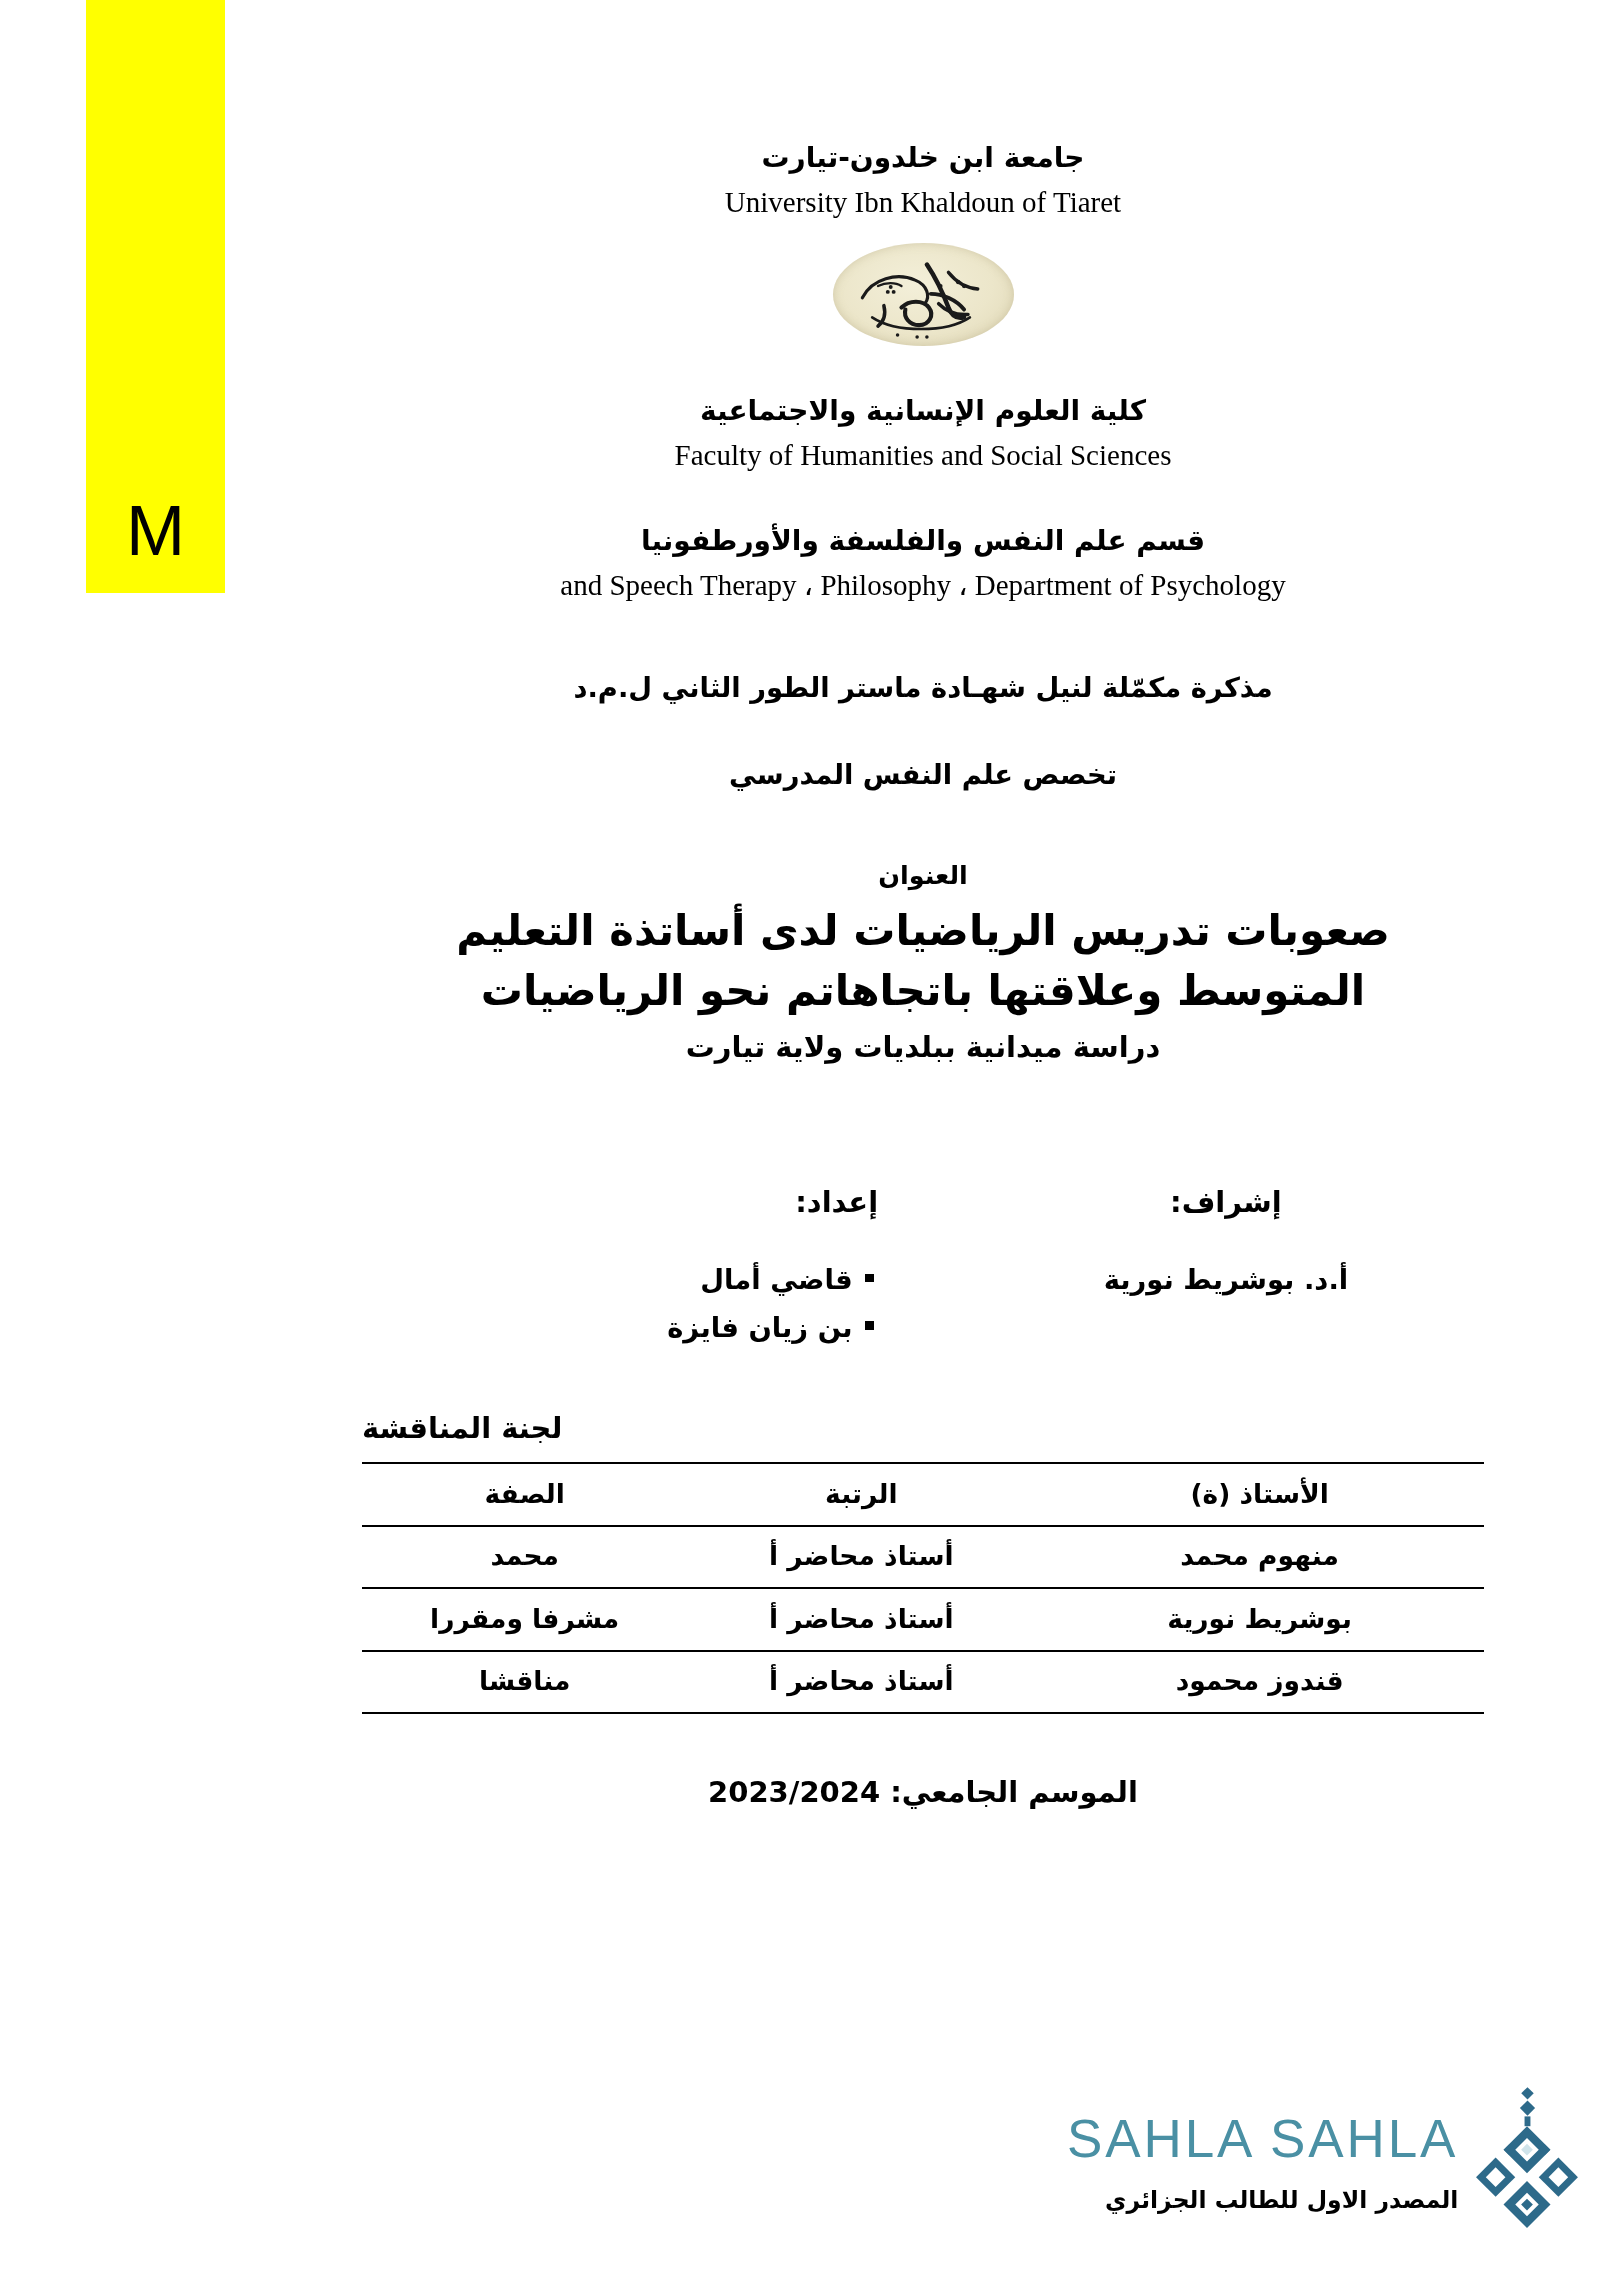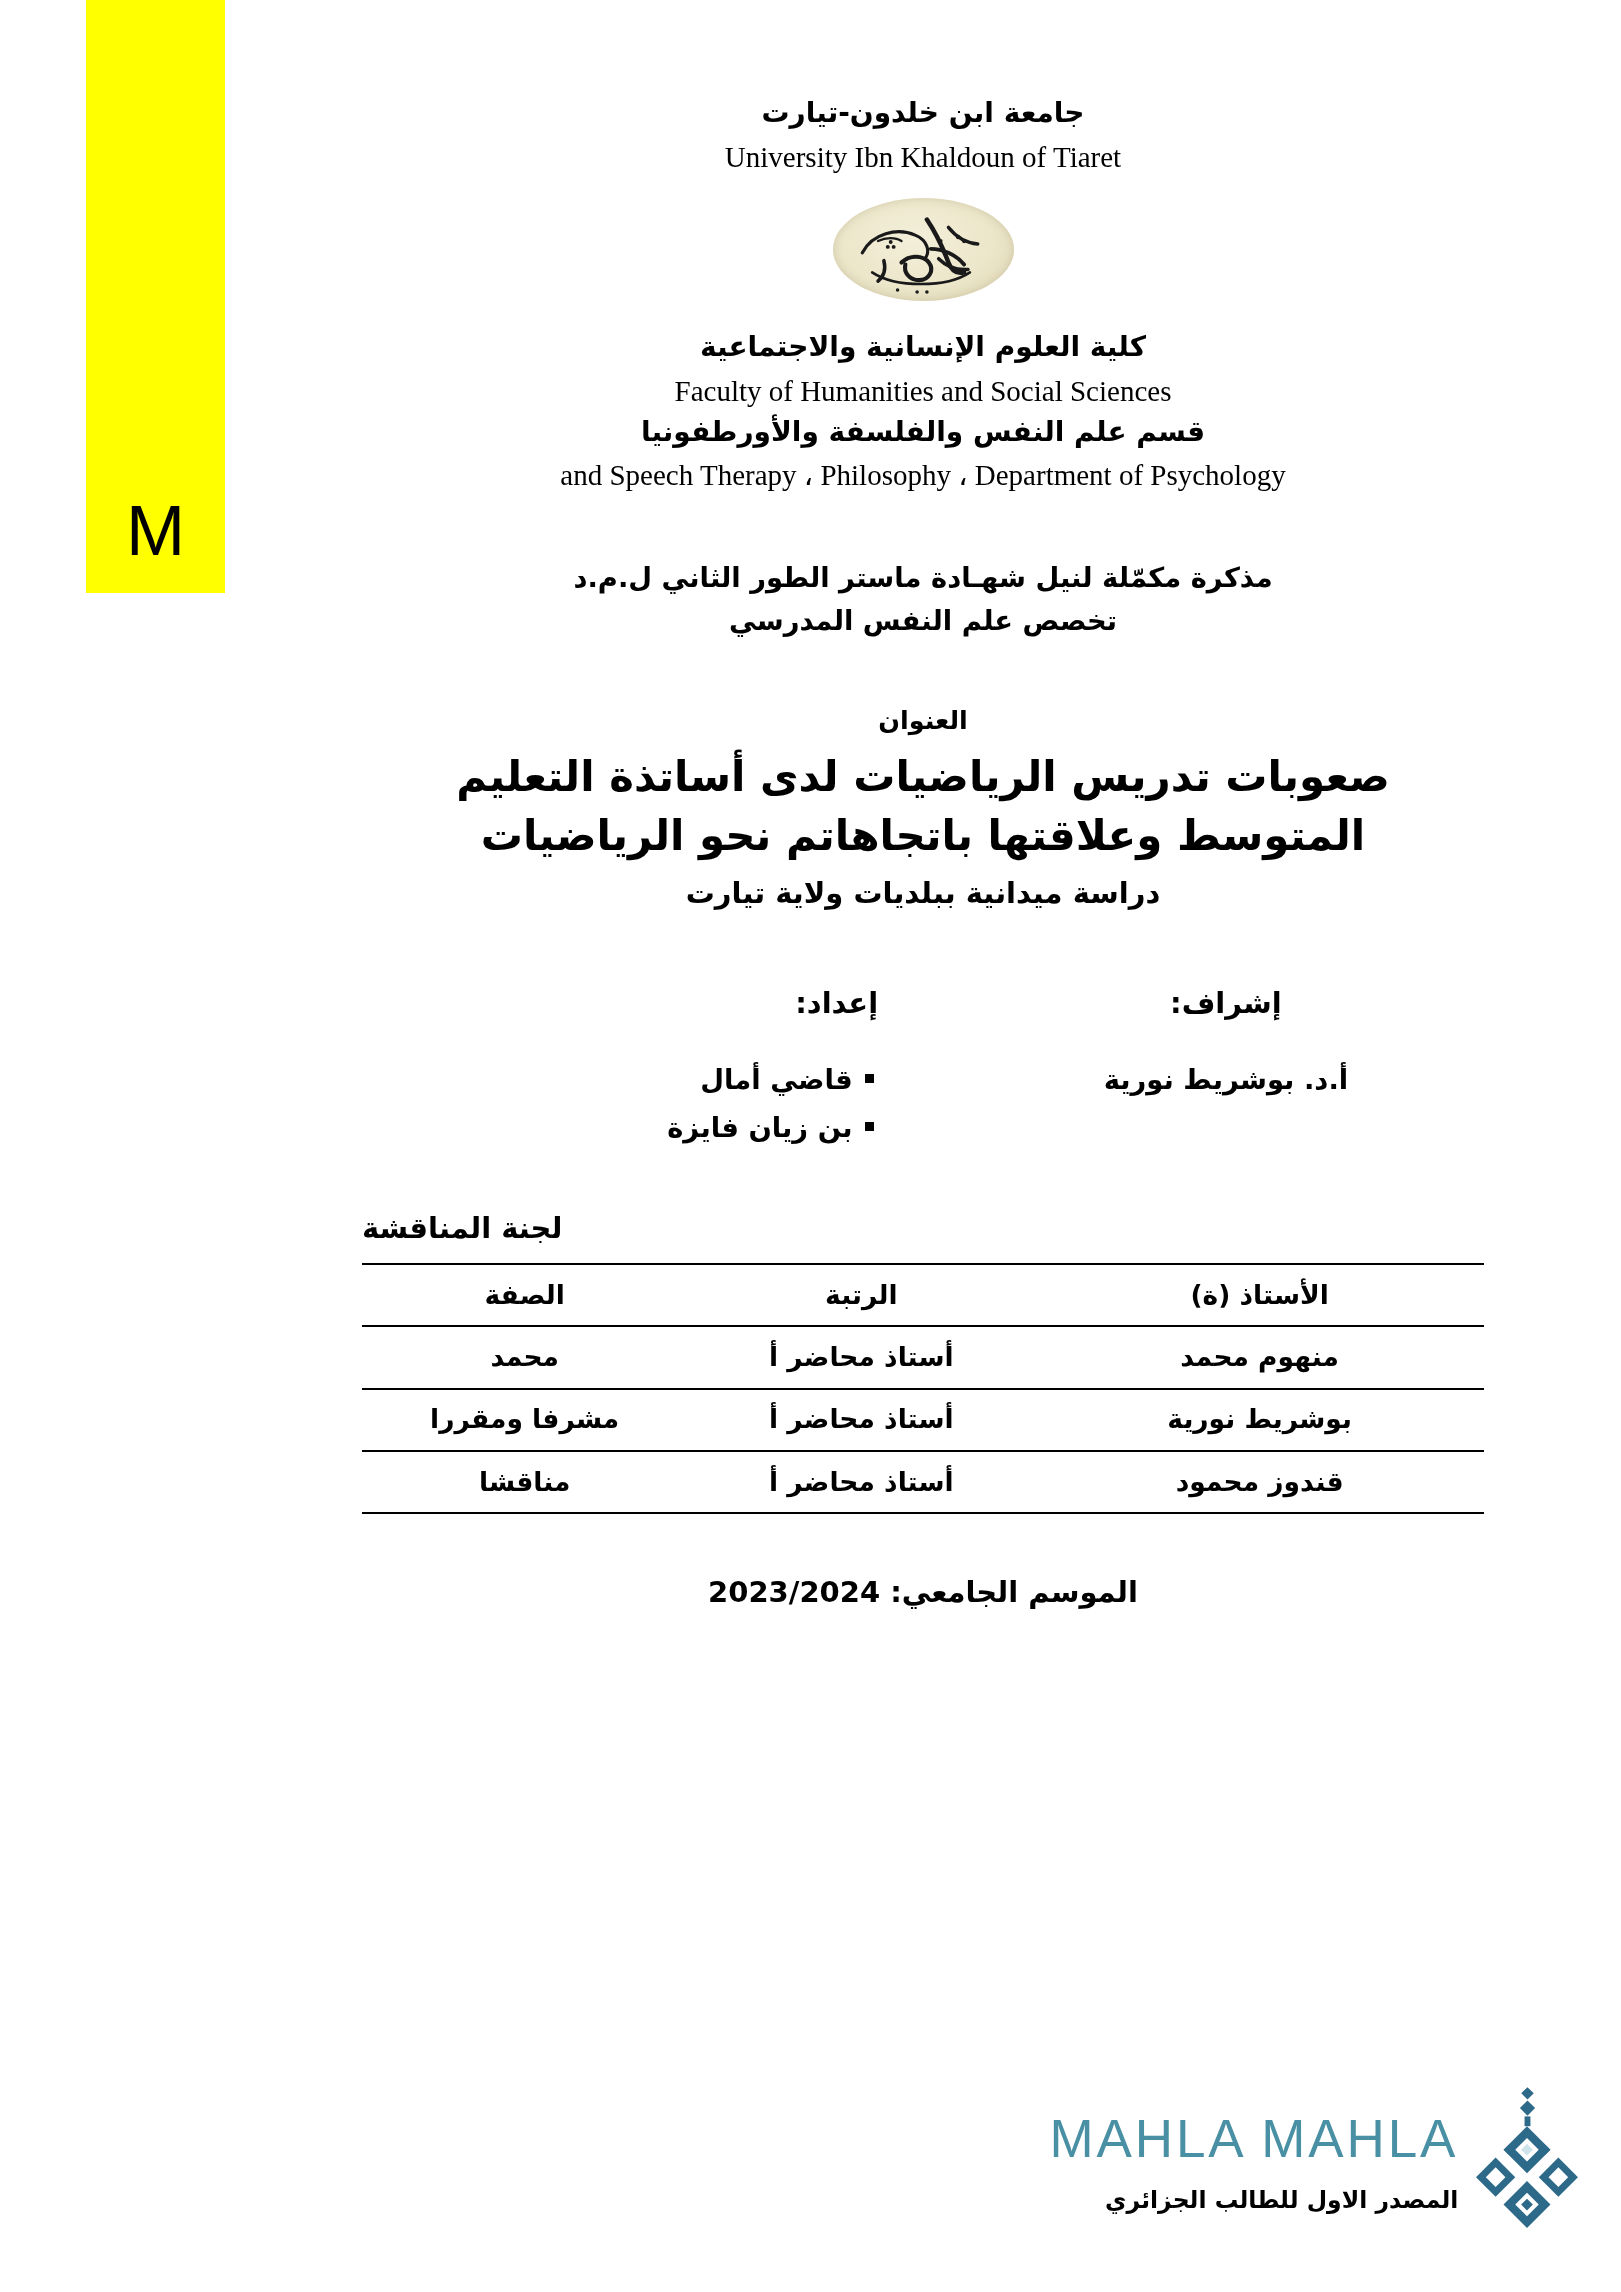--- a/index.html
+++ b/index.html
@@ -48,20 +48,21 @@
     height: 2293px;
     box-sizing: border-box;
     padding: 0 137px;
   }
 
   .ctr { text-align: center; }
 
   .ar {
     font-family: "DejaVu Sans", "Liberation Sans", sans-serif;
     direction: rtl;
+    margin-top: 45px;
   }
   .lat {
     font-family: "Liberation Serif", "DejaVu Serif", serif;
     direction: ltr;
   }
 
   
   #header-block { padding-top: 94px; }
   #university-ar {
     font-size: 28px;
@@ -369,21 +370,21 @@
 
   <div id="year-block">
     <span id="year-text" class="ar">الموسم الجامعي: 2023/2024</span>
   </div>
 
 </div>
 
 <div id="watermark">
   <div id="wm-inner">
     <div id="wm-text">
-      <div id="wm-wordmark">MAHLA MAHLA</div>
+      <div id="wm-wordmark">SAHLA SAHLA</div>
       <div id="wm-tagline" class="ar">المصدر الاول للطالب الجزائري</div>
     </div>
     <div id="wm-emblem">
       <svg width="110" height="147" viewBox="0 0 112 150" xmlns="http://www.w3.org/2000/svg" aria-hidden="true">
         <g fill="#2d6a8a">
           <rect x="52" y="2" width="9" height="9" transform="rotate(45 56.5 6.5)"></rect>
           <rect x="51" y="16" width="11" height="11" transform="rotate(45 56.5 21.5)"></rect>
           <rect x="53.5" y="30" width="6" height="10"></rect>
           <path d="M56 40 L80 64 L56 88 L32 64 Z"></path>
           <path d="M56 52 L68 64 L56 76 L44 64 Z" fill="#ffffff"></path>

